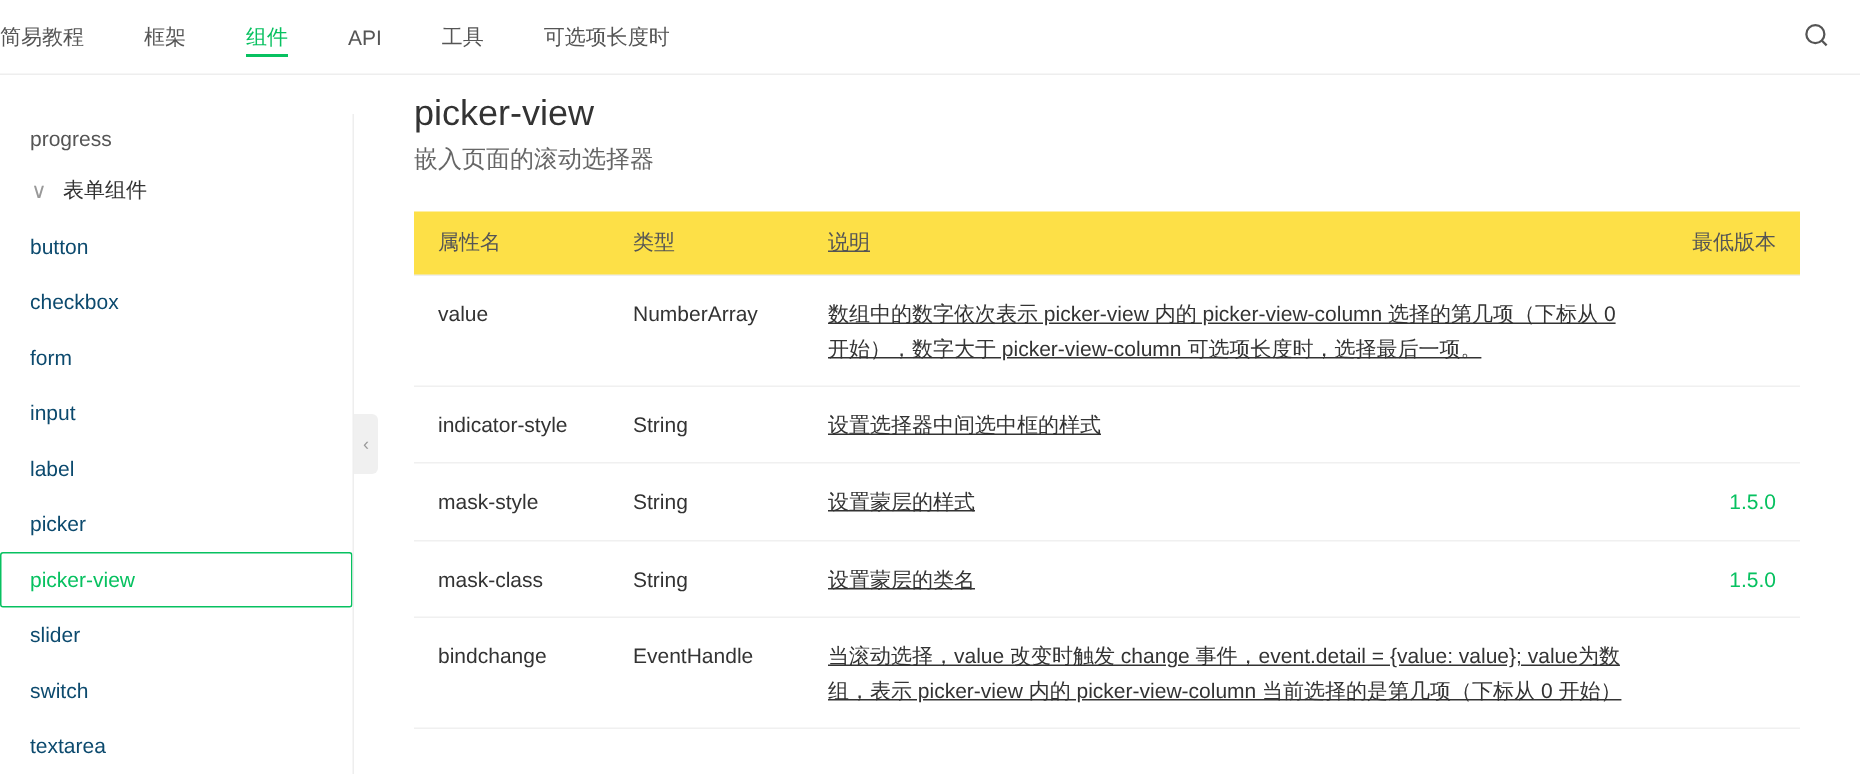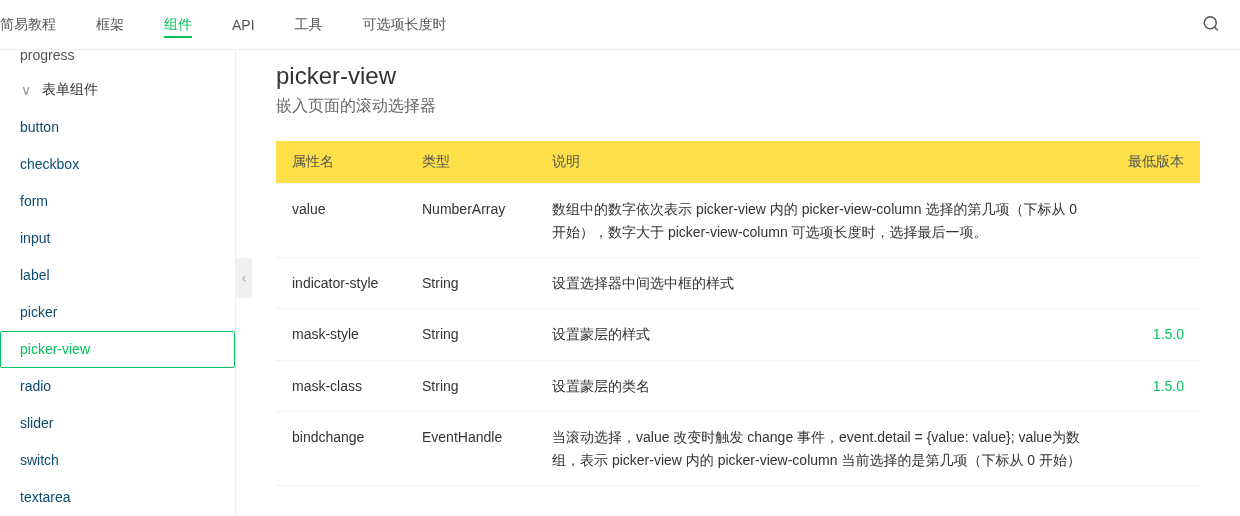--- a/index.html
+++ b/index.html
@@ -71,21 +71,21 @@
       background: #fde047; padding: 12px 16px; text-align: left;
       font-weight: normal; color: #555; font-size: 14px;
       border-bottom: 1px solid #eee;
     }
     .attr-table td {
       padding: 14px 16px; border-bottom: 1px solid #f0f0f0;
       vertical-align: top; font-size: 14px; color: #333; line-height: 1.6;
     }
     .col-name { width: 130px; color: #333; }
     .col-type { width: 130px; color: #333; }
-    .col-desc { color: #333; }
+    .col-desc { color: #333; text-decoration: underline; }
     .col-version { width: 100px; text-align: right; color: #07c160; }
     th.col-version { text-align: right; }
 
     
     .collapse-toggle {
       width: 20px; text-align: center; display: inline-block; color: #999;
     }
 
     
     .sidebar::-webkit-scrollbar { width: 4px; }
@@ -141,21 +141,20 @@
         <span>表单组件</span>
       </div>
       <div>
         <div class="sidebar-item">button</div>
         <div class="sidebar-item">checkbox</div>
         <div class="sidebar-item">form</div>
         <div class="sidebar-item">input</div>
         <div class="sidebar-item">label</div>
         <div class="sidebar-item">picker</div>
         <div class="sidebar-item active">picker-view</div>
-        <div class="sidebar-item">radio</div>
         <div class="sidebar-item">slider</div>
         <div class="sidebar-item">switch</div>
         <div class="sidebar-item">textarea</div>
       </div>
 
     </div>
 
     <div class="panel-arrow">
       <span>‹</span>
     </div>

